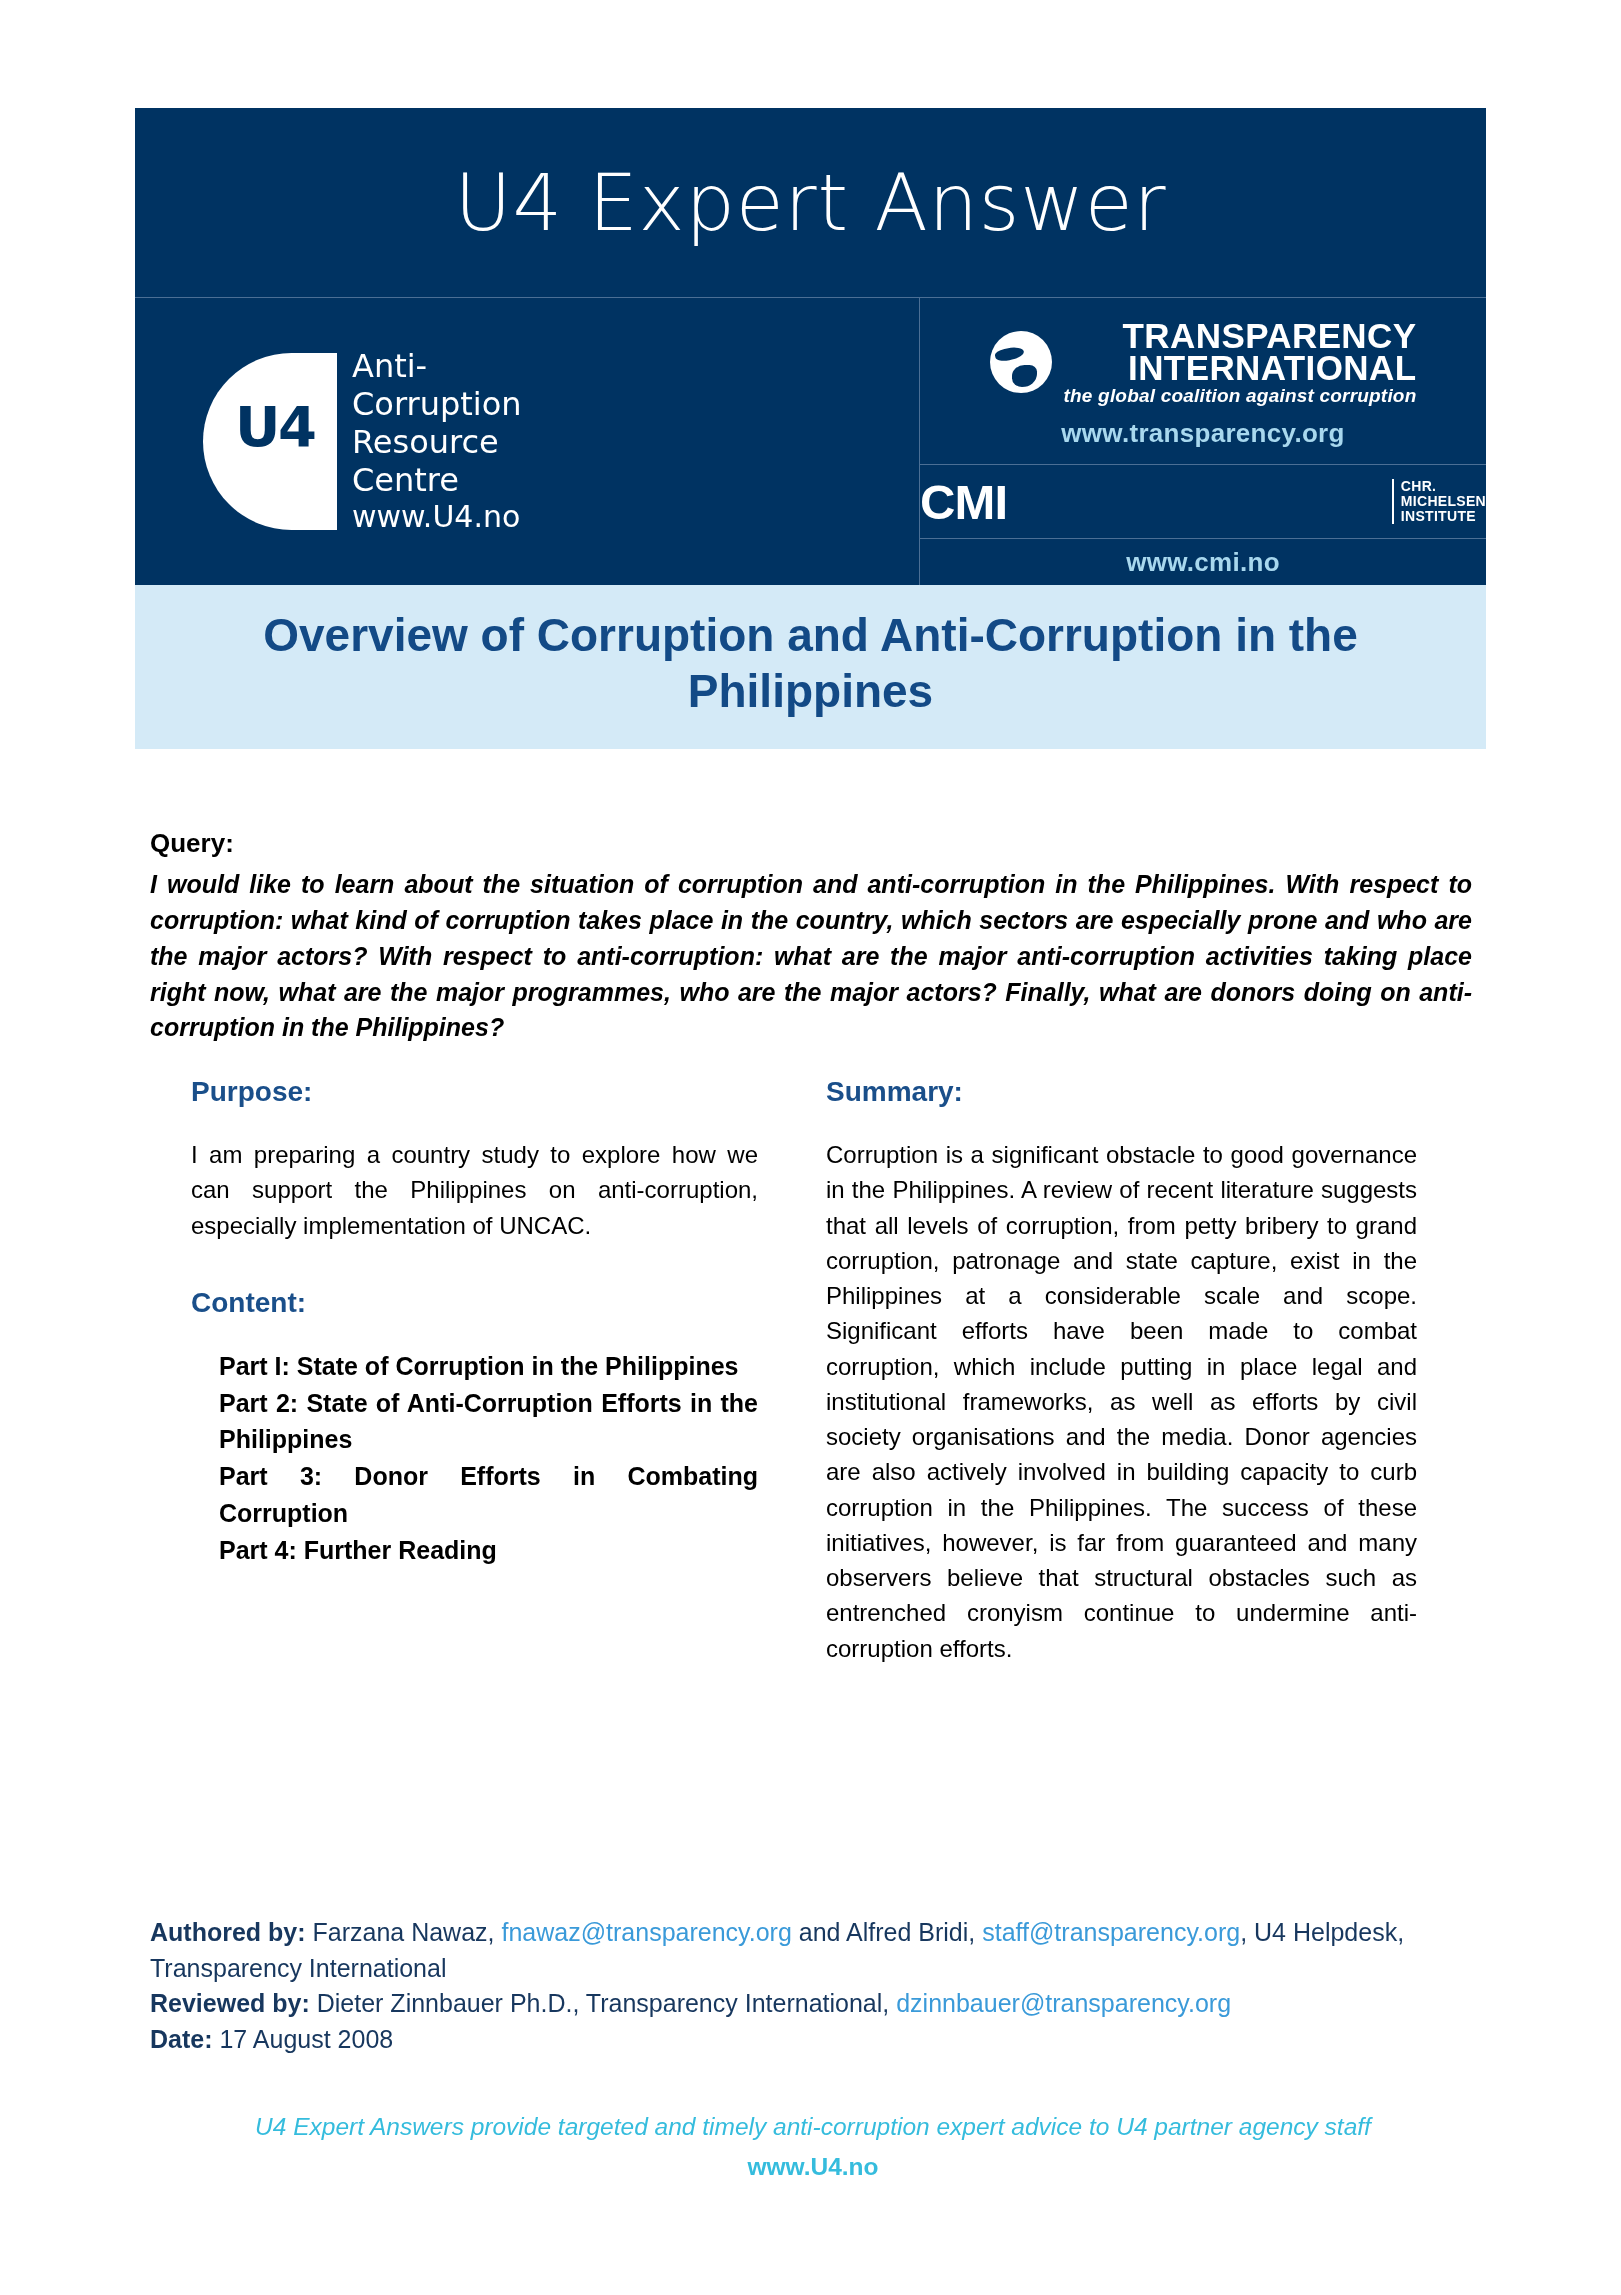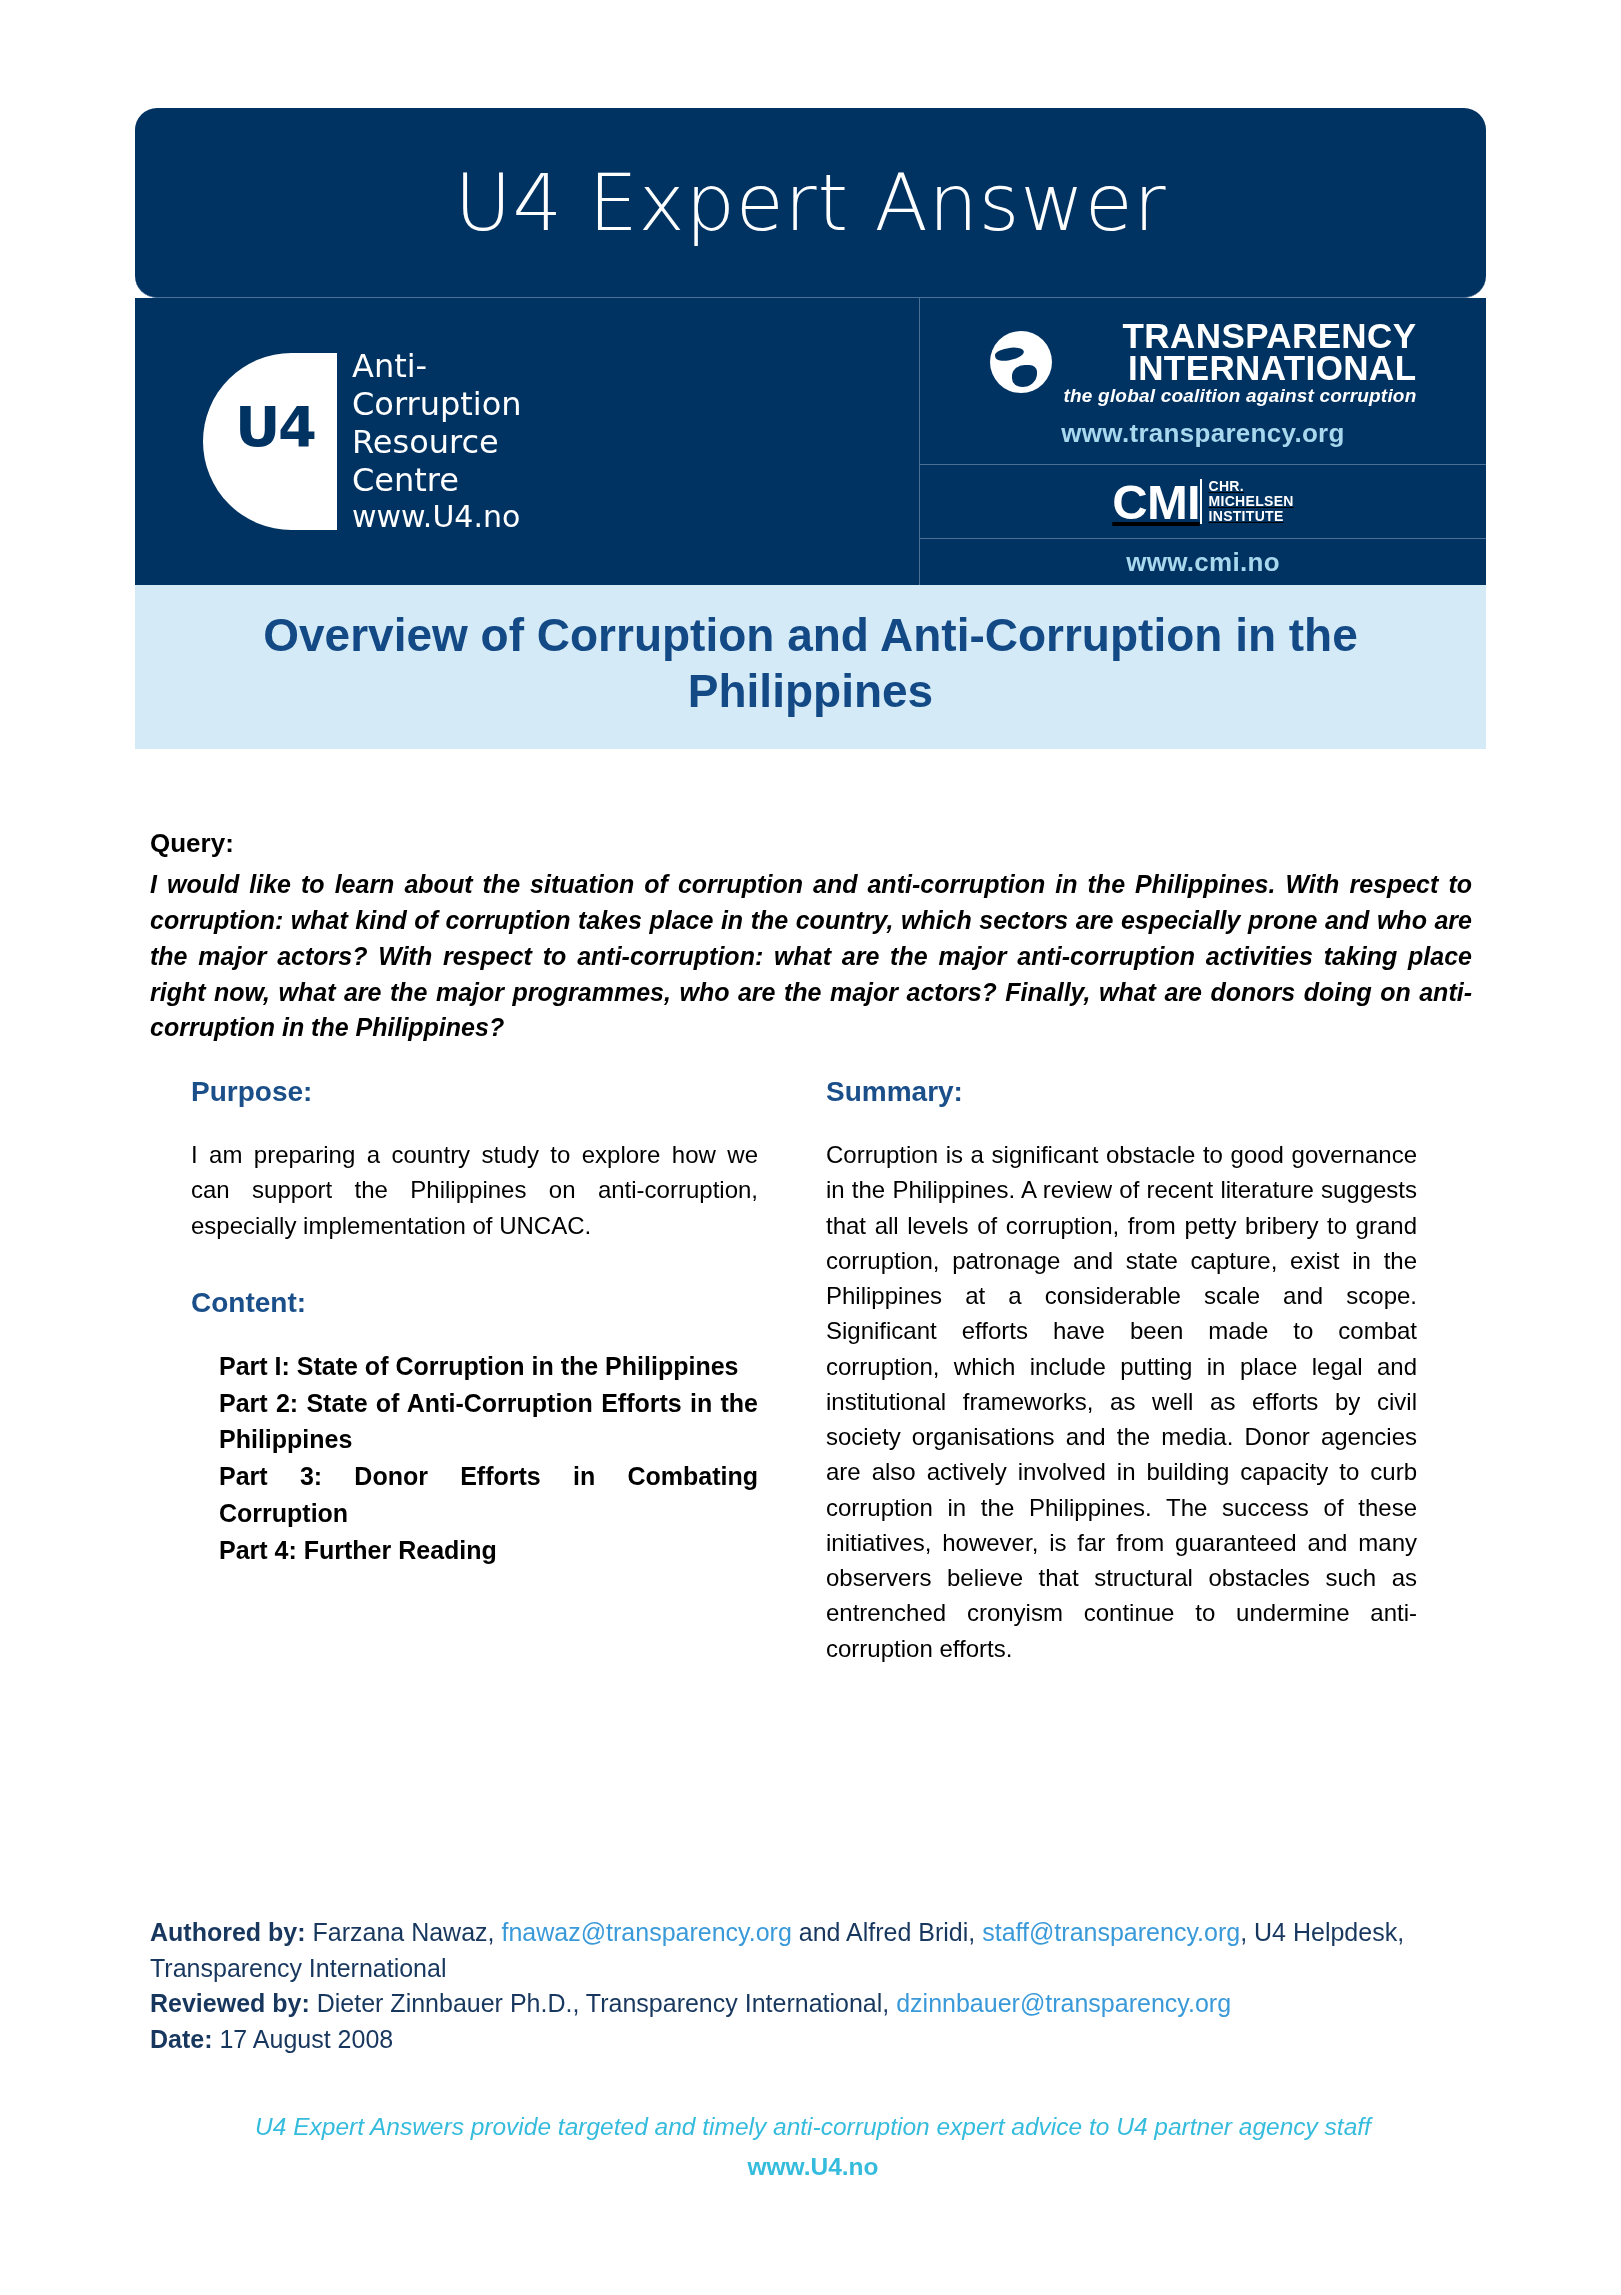--- a/index.html
+++ b/index.html
@@ -24,21 +24,20 @@
     top: 108px;
     width: 1351px;
   }
   .banner-title {
     background: #003362;
     height: 190px;
     display: flex;
     align-items: center;
     justify-content: center;
     border-bottom: 1.7px solid #4b6f95;
-    border-radius: 22px;
   }
   .banner-title-text {
     color: #ffffff;
     font-size: 78px;
     font-weight: 300;
     letter-spacing: 0.8px;
     font-family: "DejaVu Sans", sans-serif;
     line-height: 1;
   }
   .logo-row {
@@ -158,23 +157,22 @@
     font-size: 26px;
     font-weight: 700;
     margin-top: 13.5px;
     letter-spacing: 0.3px;
   }
   .cmi-block {
     height: 74px;
     border-bottom: 1.7px solid #4b6f95;
     display: flex;
     align-items: center;
-    justify-content: center;
+    justify-content: space-between;
     gap: 0;
-    text-decoration: underline;
   }
   .cmi-big {
     color: #ffffff;
     font-weight: 700;
     font-size: 49px;
     letter-spacing: -0.8px;
     font-family: "Liberation Sans", sans-serif;
   }
   .cmi-small {
     color: #ffffff;

